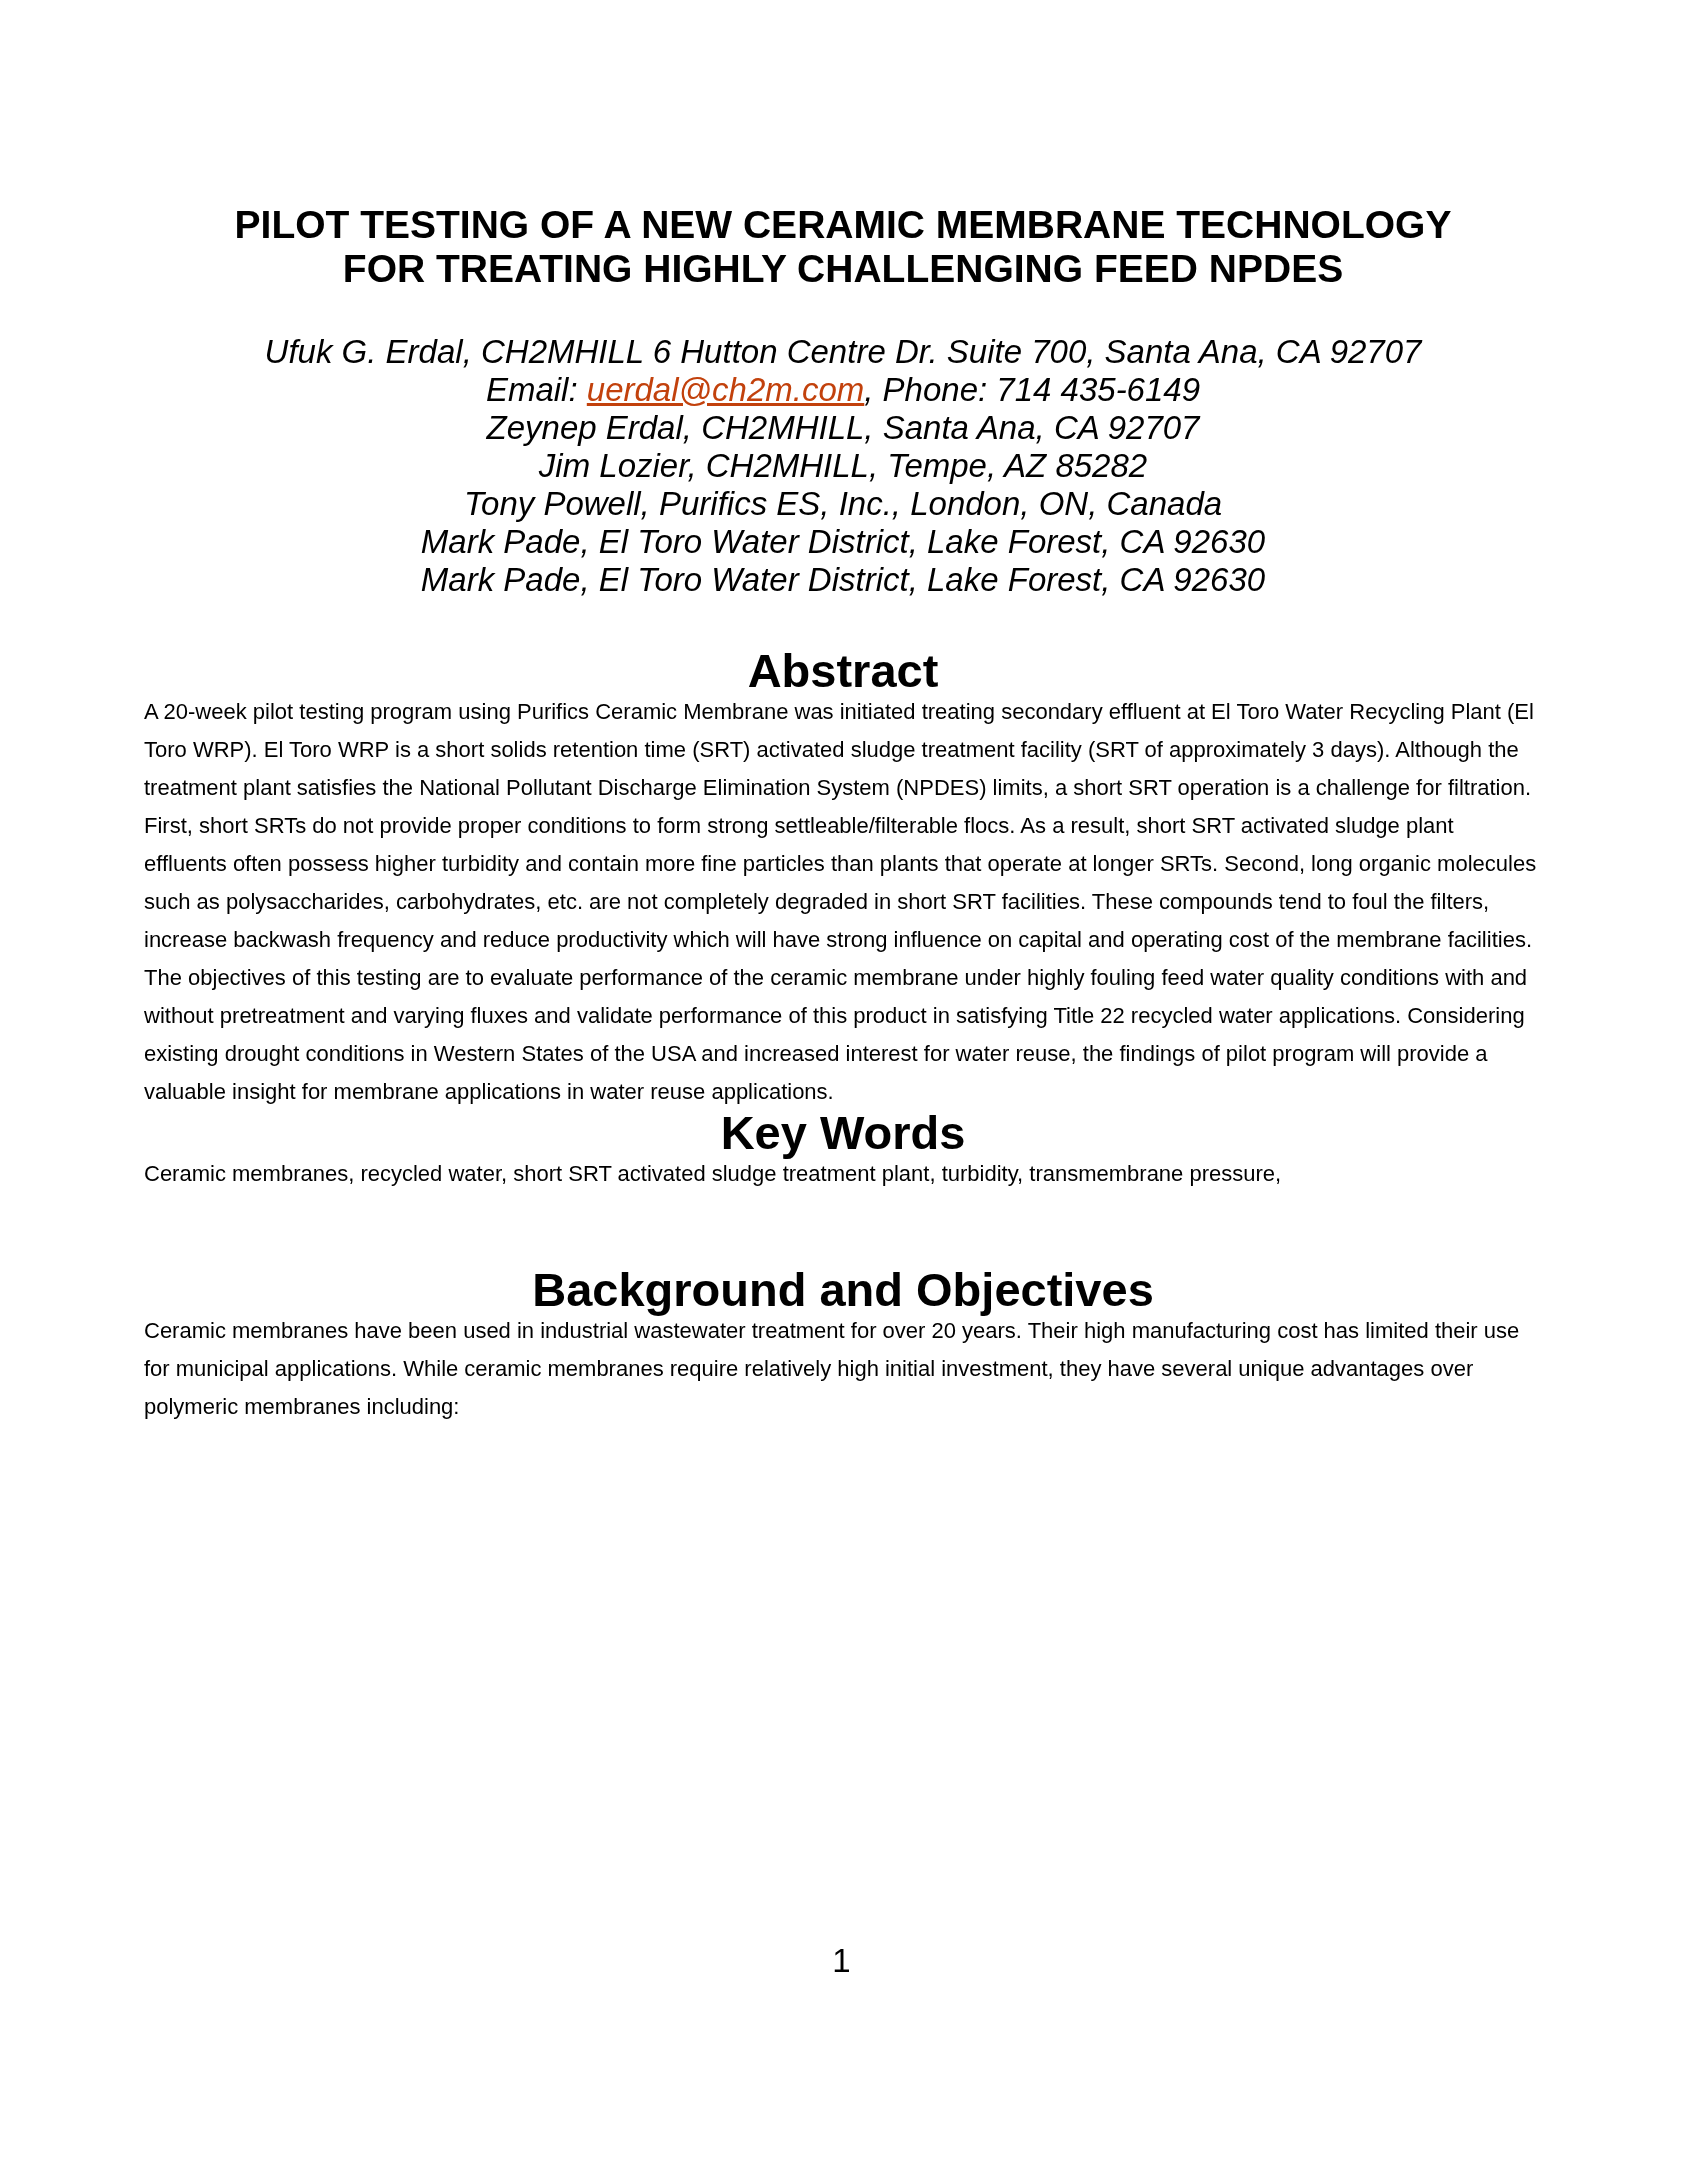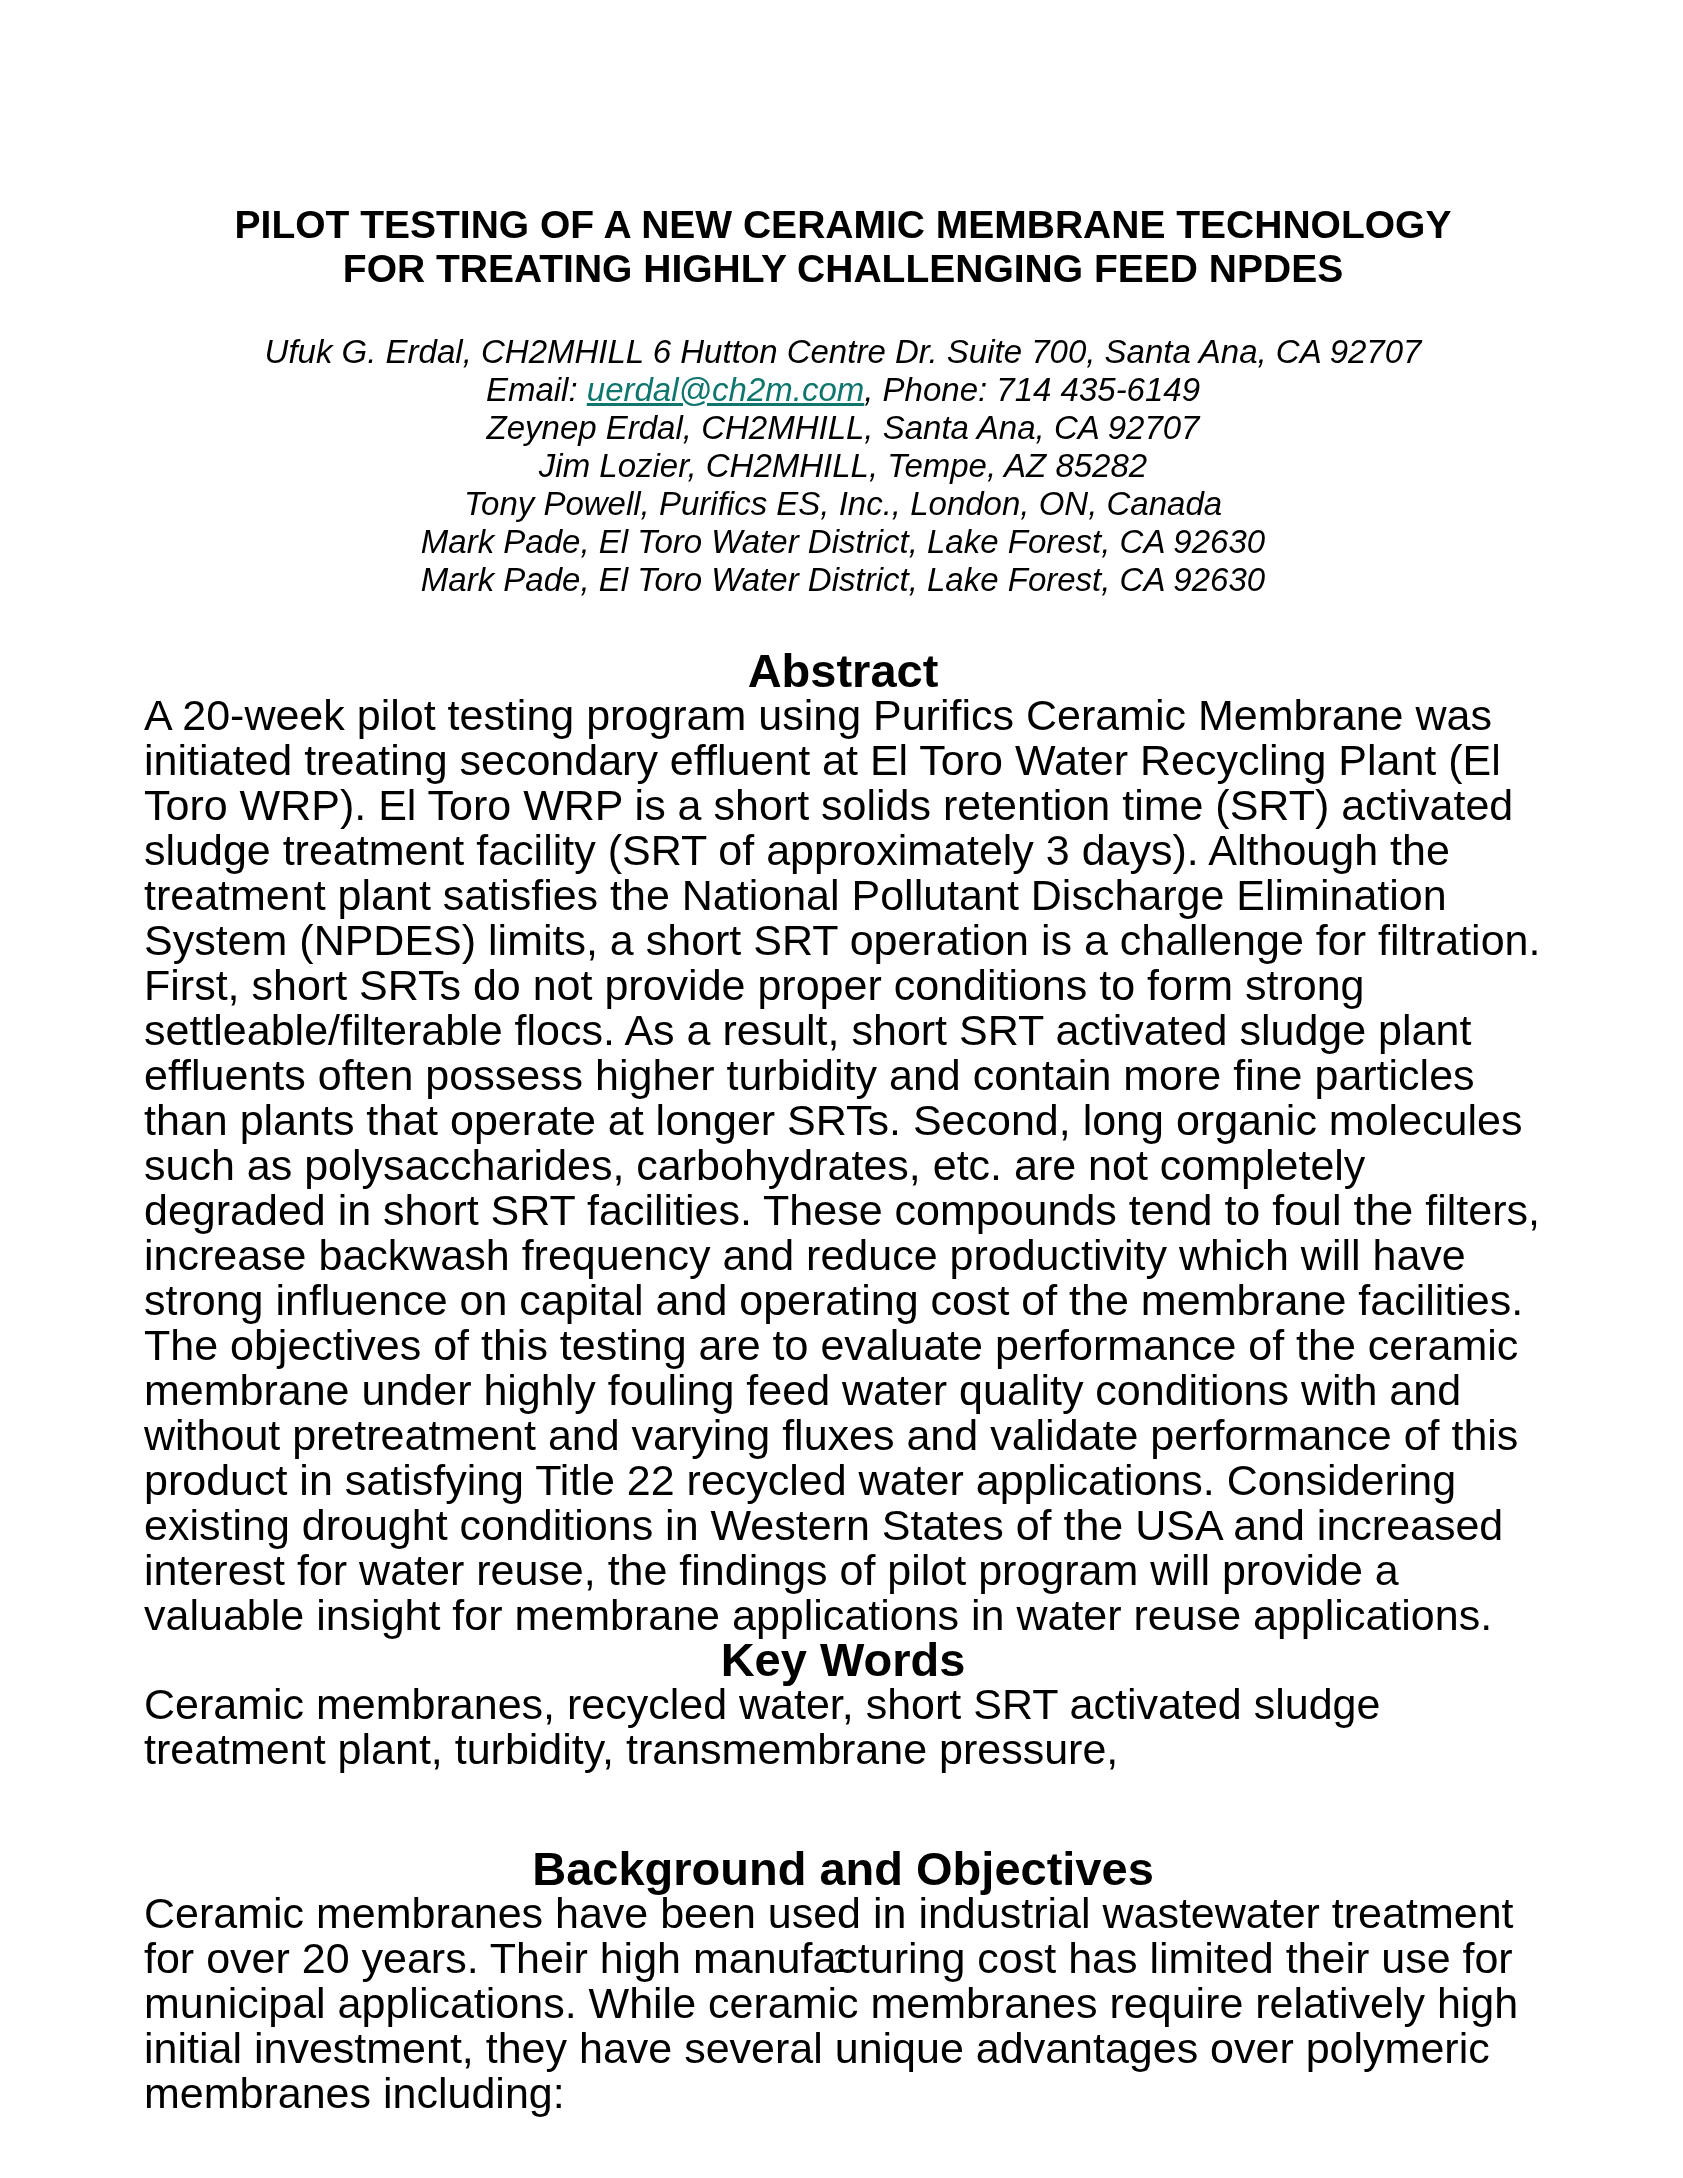--- a/index.html
+++ b/index.html
@@ -30,33 +30,33 @@
     line-height: 44px;
   }
   .authors {
     margin-top: 42px;
     text-align: center;
     font-style: italic;
     font-size: 33px;
     line-height: 38px;
   }
   .email-link {
-    color: #0f766e;
+    color: #c2410c;
     text-decoration: underline;
   }
   .heading {
     text-align: center;
     font-weight: bold;
     font-size: 47px;
     line-height: 44px;
   }
   .abstract-heading { margin-top: 50px; }
   p.body {
-    font-size: 43px;
-    line-height: 45px;
+    font-size: 22px;
+    line-height: 38px;
     margin: 0;
     text-align: left;
   }
   .p1 { margin-top: 33px; }
   .p2 { margin-top: 38px; }
   .keywords-heading { margin-top: 0; }
   .keywords-text { margin-top: 36px; }
   .background-heading { margin-top: 75px; }
   .background-text { margin-top: 50px; }
   .page-number {

